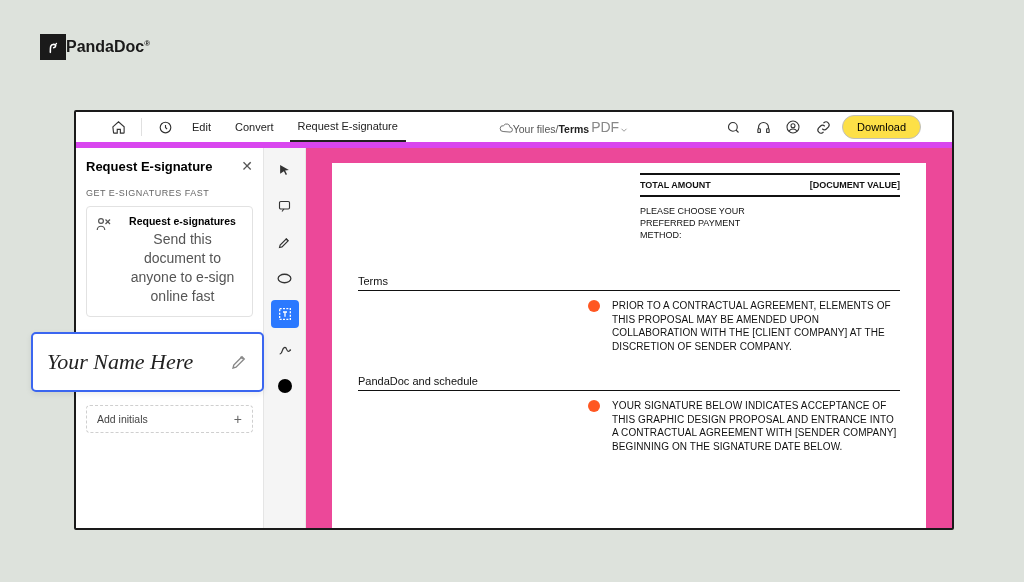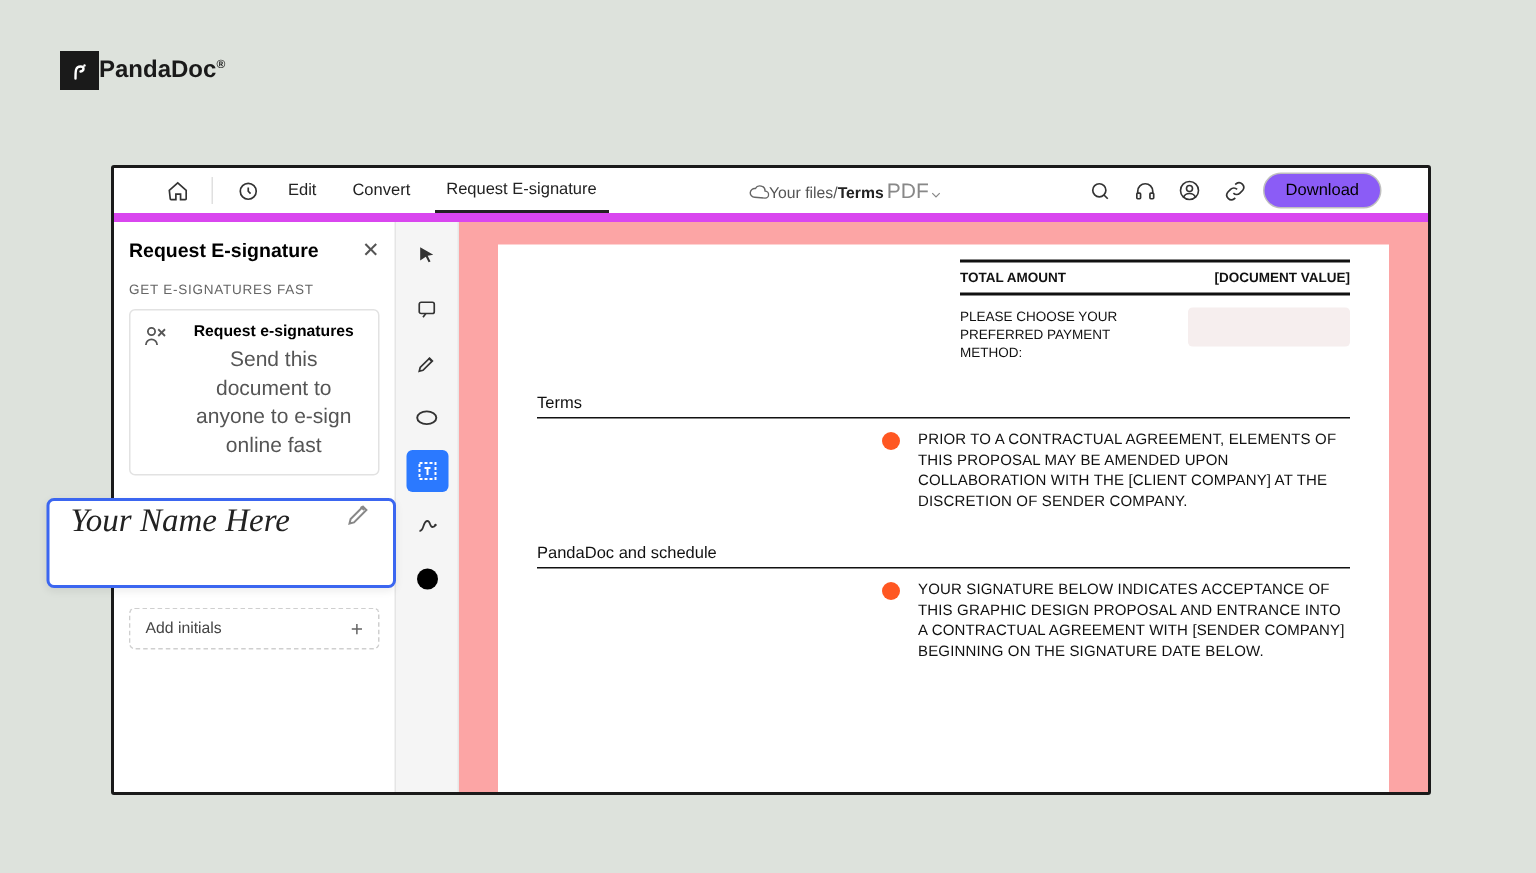--- a/index.html
+++ b/index.html
@@ -37,21 +37,21 @@
   .topbar .sep { width:1px; height:18px; background:#e0e0e0; margin:0 4px; }
   .topbar .spacer { flex: 1; }
   .tab-item { padding: 0 8px; height: 100%; display:flex; align-items:center; cursor:pointer; }
   .tab-item.active { border-bottom: 2px solid #222; font-weight: 500; }
   .topbar .icon-btn { width: 22px; height: 22px; display:flex; align-items:center; justify-content:center; color:#333; cursor:pointer; }
   .breadcrumbs { display:flex; align-items:flex-end; gap:0; font-size:10.5px; color:#555; }
   .breadcrumbs .crumb-active { font-weight:600; color:#222; }
   .filetype { font-size:14px; color:#888; margin-left:2px; }
   .download-btn {
     border:1px solid #bfbfbf; border-radius:16px; padding:5px 14px; font-size:11px;
-    background:#8b5cf6; cursor:pointer;
+    background:#fde047; cursor:pointer;
   }
 
   
   .app-body { flex:1; display:flex; overflow:hidden; }
 
   
   .left-panel {
     width: 188px; flex:0 0 188px;
     border-right:1px solid #e5e5e5;
     padding:10px 10px 0 10px;
@@ -78,21 +78,21 @@
   .add-initials .plus { font-size:14px; color:#666; }
 
   
   .signature-box {
     position:absolute;
     left:31px; top:332px;
     width:233px; height:60px;
     background:#fff;
     border:2px solid #3b66f0;
     border-radius:5px;
-    display:flex; gap:10px; padding:0 14px;
+    display:flex; align-items:center; gap:10px; padding:0 14px;
     box-shadow:0 2px 6px rgba(0,0,0,.08);
   }
   .signature-text { font-family: "Brush Script MT","Segoe Script",cursive; font-size:22px; font-style:italic; color:#222; flex:1; }
   .pencil { width:18px; height:18px; color:#888; }
 
   
   .toolstrip {
     width:42px; flex:0 0 42px;
     background:#f5f5f5;
     border-right:1px solid #e7e7e7;
@@ -100,29 +100,29 @@
     display:flex; flex-direction:column; align-items:center; gap:8px;
   }
   .tool {
     width:28px; height:28px; display:flex; align-items:center; justify-content:center;
     color:#333; border-radius:4px; cursor:pointer;
   }
   .tool.active { background:#2b79ff; color:#fff; }
   .tool-dot { width:14px; height:14px; background:#000; border-radius:50%; }
 
   
-  .doc-area { flex:1; background:#fca5a5; padding:15px 26px 0 26px; overflow:hidden; }
+  .doc-area { flex:1; background:#ec4899; padding:15px 26px 0 26px; overflow:hidden; }
   .page {
     background:#fff; width:100%; min-height:400px; padding:10px 26px 40px 26px;
     font-size:10px; color:#111;
   }
   .row-top { display:flex; }
   .col-right { margin-left:auto; width:260px; }
   .total-line { display:flex; justify-content:space-between; font-size:9px; font-weight:600; border-top:2px solid #111; border-bottom:2px solid #111; padding:5px 0; }
-  .pay-row { display:flex; gap:12px; margin-top:8px; align-items:flex-start; }
+  .pay-row { display:flex; gap:12px; margin-top:8px; align-items:flex-start;flex-direction:column; }
   .pay-label { font-size:9px; width:140px; line-height:1.35; }
   .pay-slot { flex:1; height:26px; background:#f6eeee; border-radius:3px; }
 
   .section-head { font-size:11px; margin-top:22px; margin-bottom:3px; }
   .section-rule { border:none; border-top:1.6px solid #111; margin-bottom:8px; }
   .bullet-row { display:flex; gap:12px; margin-left:230px; }
   .dot { width:12px; height:12px; background:#ff5722; border-radius:50%; flex:0 0 12px; margin-top:1px; }
   .bullet-text { font-size:10px; line-height:1.35; letter-spacing:.1px; }
   .client-block { margin-left:254px; margin-top:16px; }
   .client-label { font-size:9px; font-weight:500; margin-bottom:8px; }

